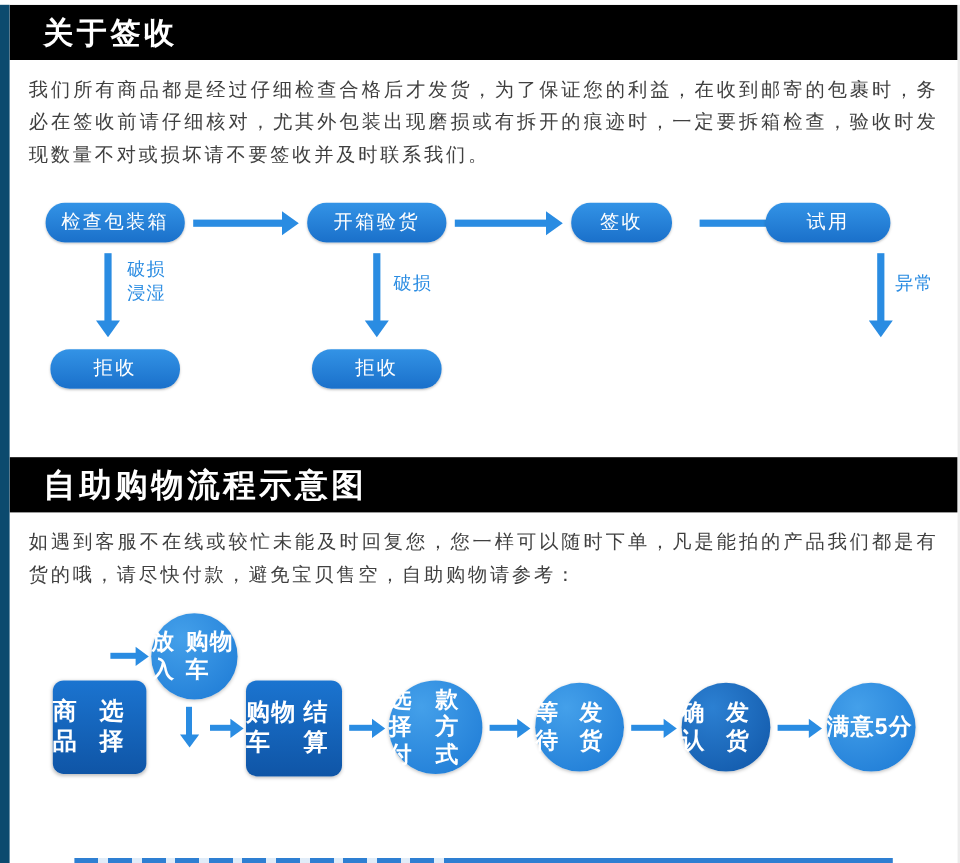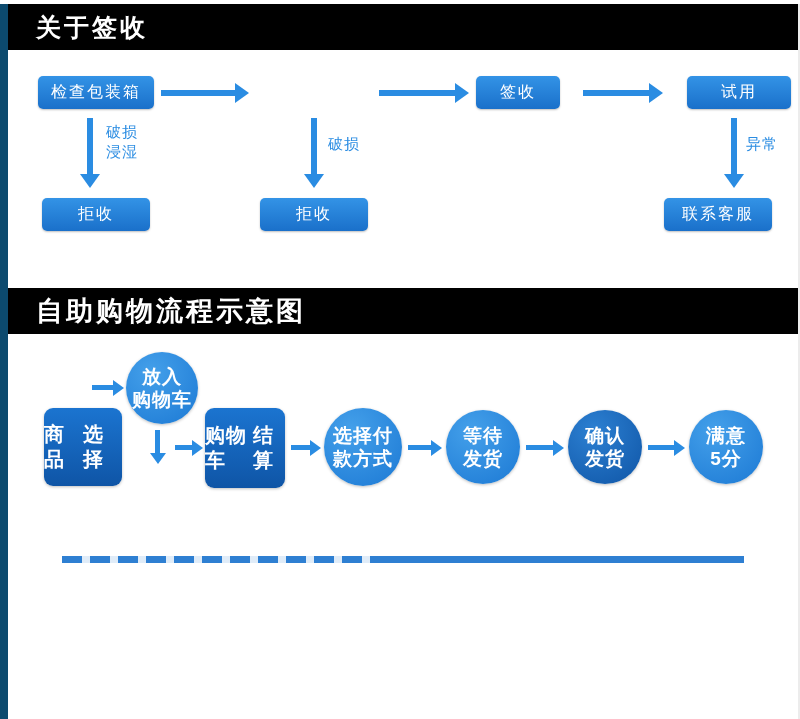--- a/index.html
+++ b/index.html
@@ -26,21 +26,21 @@
     padding:12px 16px 0 16px; font-size:16px; line-height:27px;
     letter-spacing:2.3px; color:#404040; text-align:justify;
   }
 
   
   .flow1 { position:relative; margin-top:12px; height:178px; }
   .flow2 { position:relative; margin-top:12px; height:210px; }
 
   
   .fbtn {
-    position:absolute; height:33px; border-radius:5px;
+    position:absolute; height:33px; border-radius:16px;
     background:linear-gradient(180deg,#3393e6,#1a70ca);
     color:#fff; font-size:16px; letter-spacing:2px;
     display:flex; align-items:center; justify-content:center;
     box-shadow:0 1px 2px rgba(0,0,0,.25);
     font-family:Liberation Serif, serif;
   }
 
   
   .ar { position:absolute; height:20px; }
   .ar::before { content:""; position:absolute; left:0; right:11px; top:7px; height:6px; background:#2a8ce2; }
@@ -70,21 +70,21 @@
     display:flex; flex-direction:row; align-items:center; justify-content:center;
     font-size:20px; line-height:25px; letter-spacing:1px;
     box-shadow:0 1px 3px rgba(0,0,0,.25);
   }
   .sq span { display:block; }
 
   
   .cir {
     position:absolute; border-radius:50%; color:#fff; font-weight:bold;
     background:radial-gradient(circle at 35% 28%, #44a0ea, #1c79d4);
-    display:flex; flex-direction:column; align-items:center; justify-content:center;
+    display:flex; flex-direction:row; align-items:center; justify-content:flex-start;
     font-size:19px; line-height:23px; letter-spacing:1px;
     box-shadow:0 1px 3px rgba(0,0,0,.25);
   }
   .cir.dark { background:radial-gradient(circle at 35% 28%, #2c80d2, #0f55a6); }
   .cir span { display:block; }
 
   
   .watermark {
     position:absolute; right:14px; top:152px;
     font-size:31px; color:#9e9e9e; opacity:.85; letter-spacing:1px;
@@ -102,54 +102,56 @@
 </style>
 </head>
 <body>
 
 <div class="page">
 
   <div class="sec-bar">
     <span class="sec-title">关于签收</span>
   </div>
 
+  <p class="para">我们所有商品都是经过仔细检查合格后才发货，为了保证您的利益，在收到邮寄的包裹时，务必在签收前请仔细核对，尤其外包装出现磨损或有拆开的痕迹时，一定要拆箱检查，验收时发现数量不对或损坏请不要签收并及时联系我们。</p>
 
   <div class="flow1">
 
     <div class="fbtn" style="left:30px;top:14px;width:116px">检查包装箱</div>
     <div class="ar" style="left:153px;top:21px;width:88px"></div>
+    <div class="fbtn" style="left:248px;top:14px;width:116px">开箱验货</div>
     <div class="ar" style="left:371px;top:21px;width:90px"></div>
     <div class="fbtn" style="left:468px;top:14px;width:84px">签收</div>
     <div class="ar" style="left:575px;top:21px;width:80px"></div>
-    <div class="fbtn" style="left:679px;top:14px;width:104px">试用</div>
+    <div class="fbtn" style="left:630px;top:14px;width:104px">试用</div>
 
     <div class="ad" style="left:72px;top:56px;height:70px"></div>
     <div class="ad" style="left:296px;top:56px;height:70px"></div>
     <div class="ad" style="left:716px;top:56px;height:70px"></div>
 
     <div class="blabel" style="left:98px;top:60px">
       <span>破损</span>
       <span>浸湿</span>
     </div>
     <div class="blabel" style="left:320px;top:72px">
       <span>破损</span>
     </div>
     <div class="blabel" style="left:738px;top:72px">
       <span>异常</span>
     </div>
 
     <div class="fbtn" style="left:34px;top:136px;width:108px">拒收</div>
     <div class="fbtn" style="left:252px;top:136px;width:108px">拒收</div>
-    <div class="fbtn" style="left:656px;top:136px;width:108px">联系客服</div>
   </div>
 
   <div class="sec-bar big" style="margin-top:48px">
     <span class="sec-title">自助购物流程示意图</span>
   </div>
 
+  <p class="para">如遇到客服不在线或较忙未能及时回复您，您一样可以随时下单，凡是能拍的产品我们都是有货的哦，请尽快付款，避免宝贝售空，自助购物请参考：</p>
 
   <div class="flow2">
 
     <div class="sq" style="left:36px;top:62px;width:78px;height:78px">
       <span>商品</span>
       <span>选择</span>
     </div>
 
     <div class="ar sm" style="left:84px;top:34px;width:32px"></div>
     <div class="cir" style="left:118px;top:6px;width:72px;height:72px">

